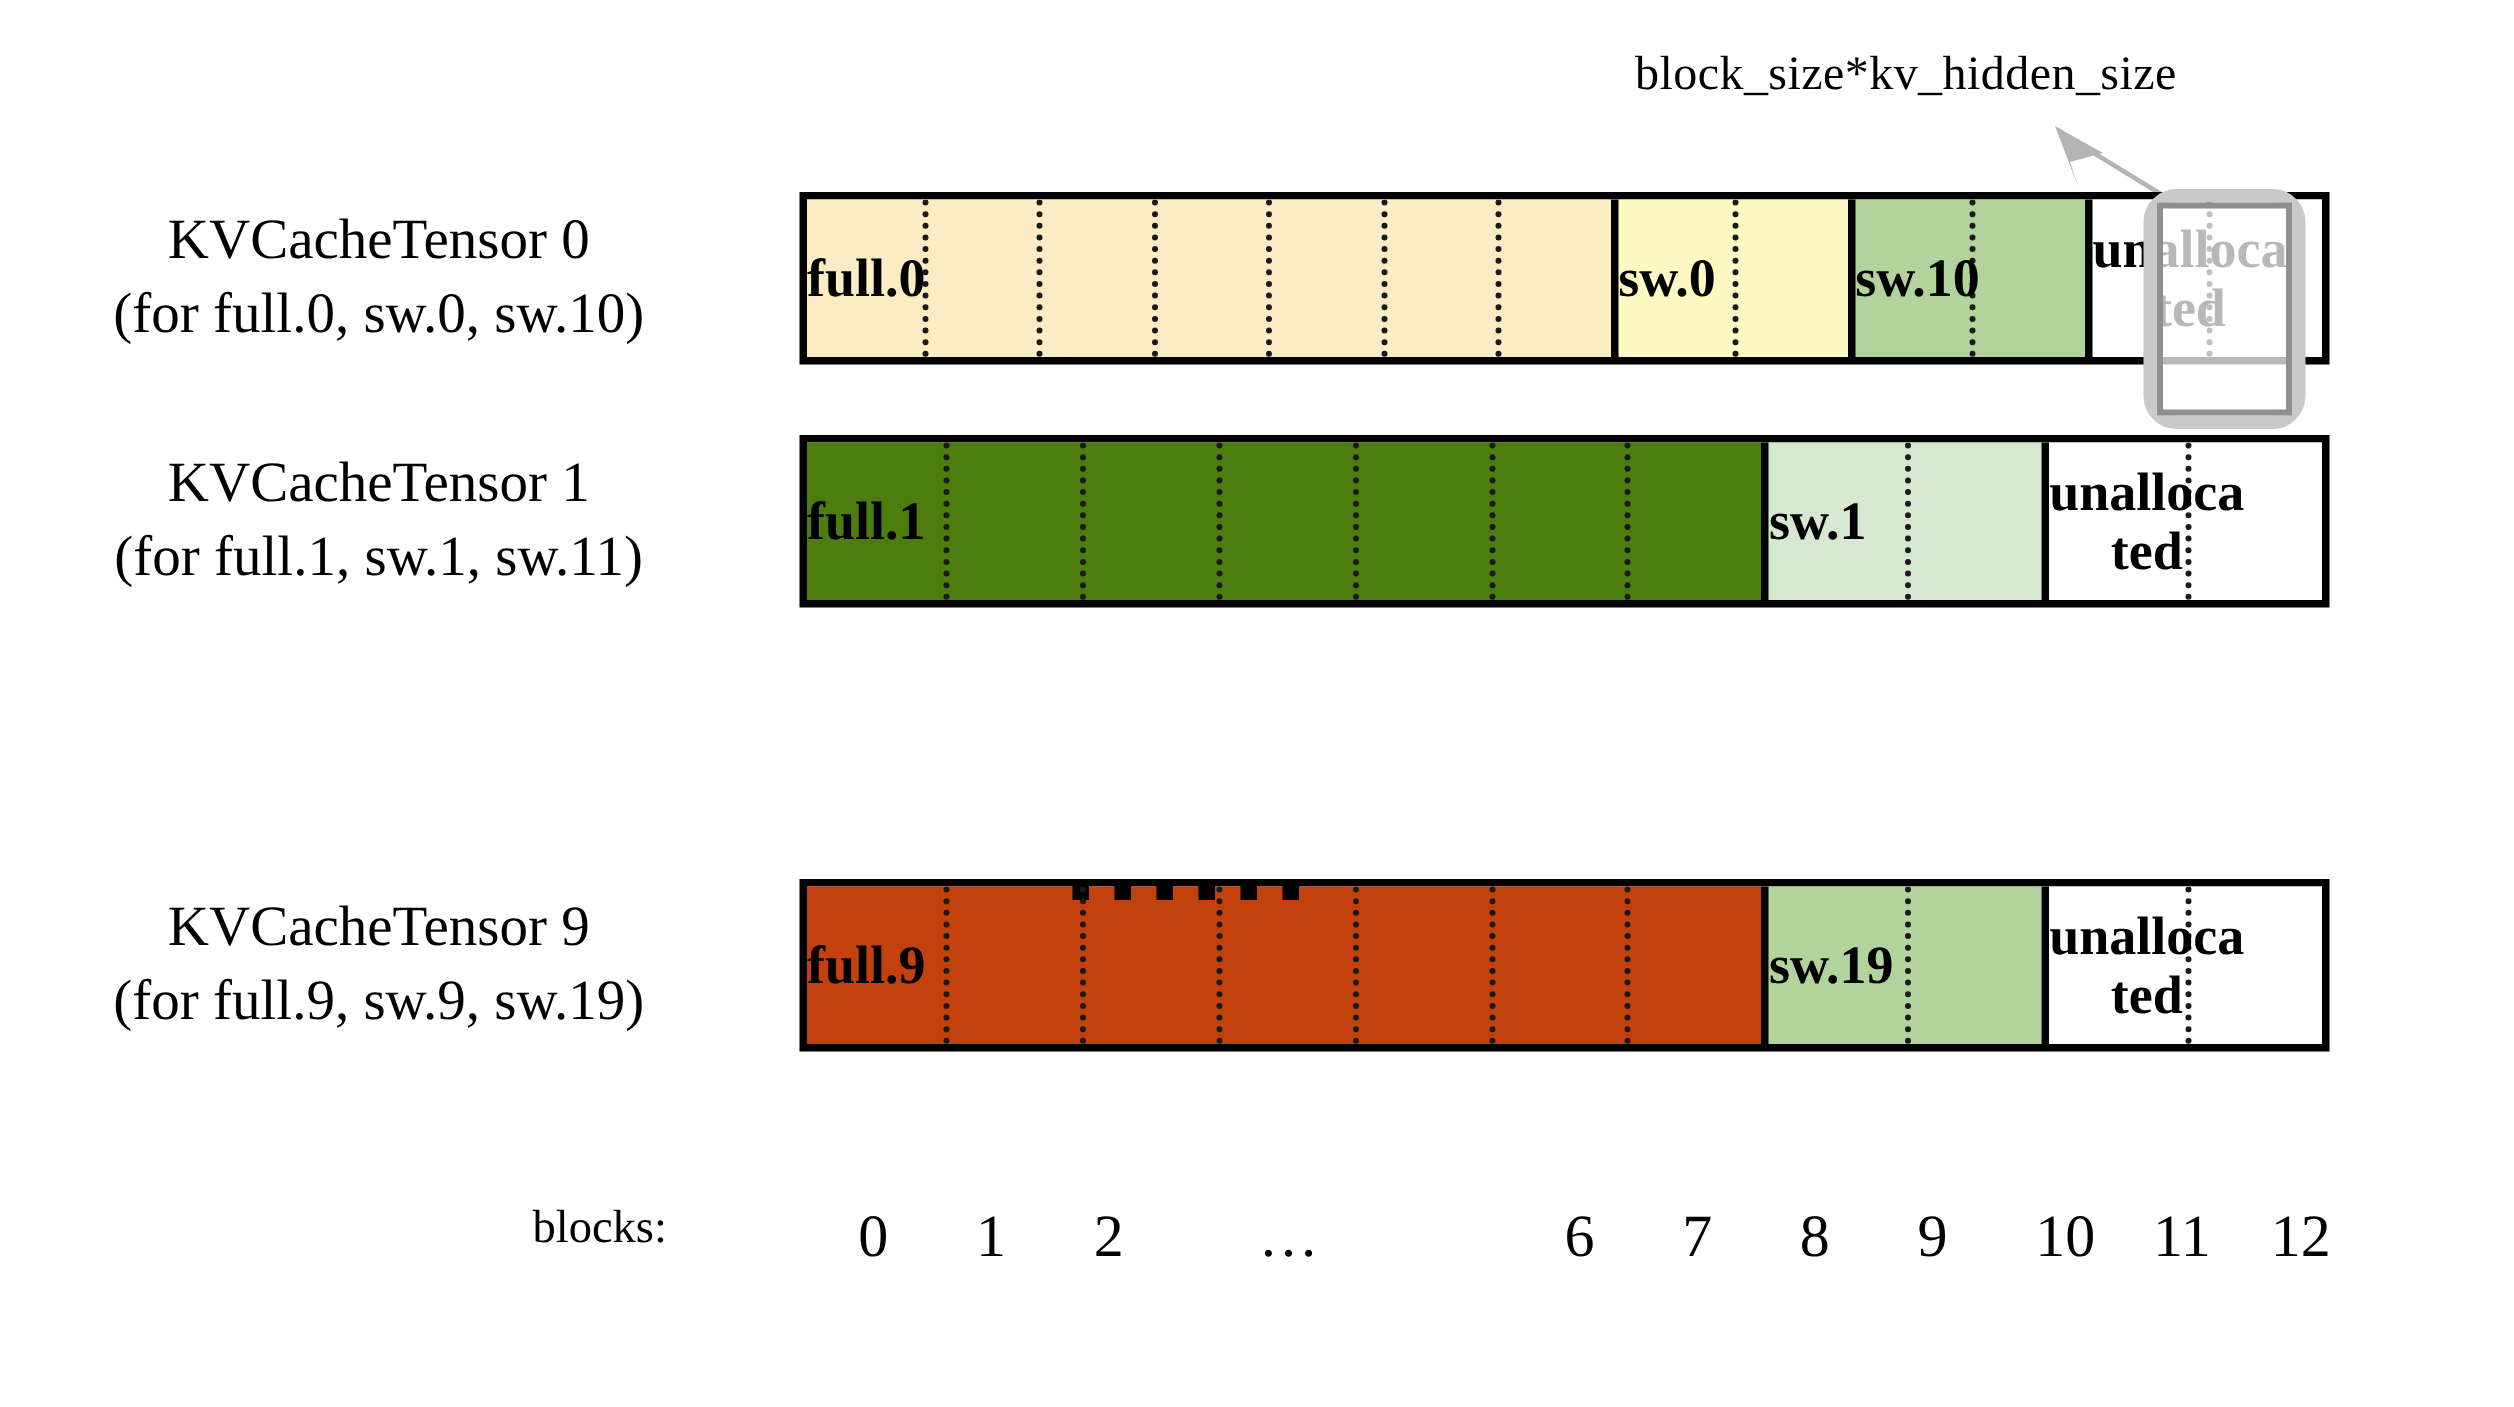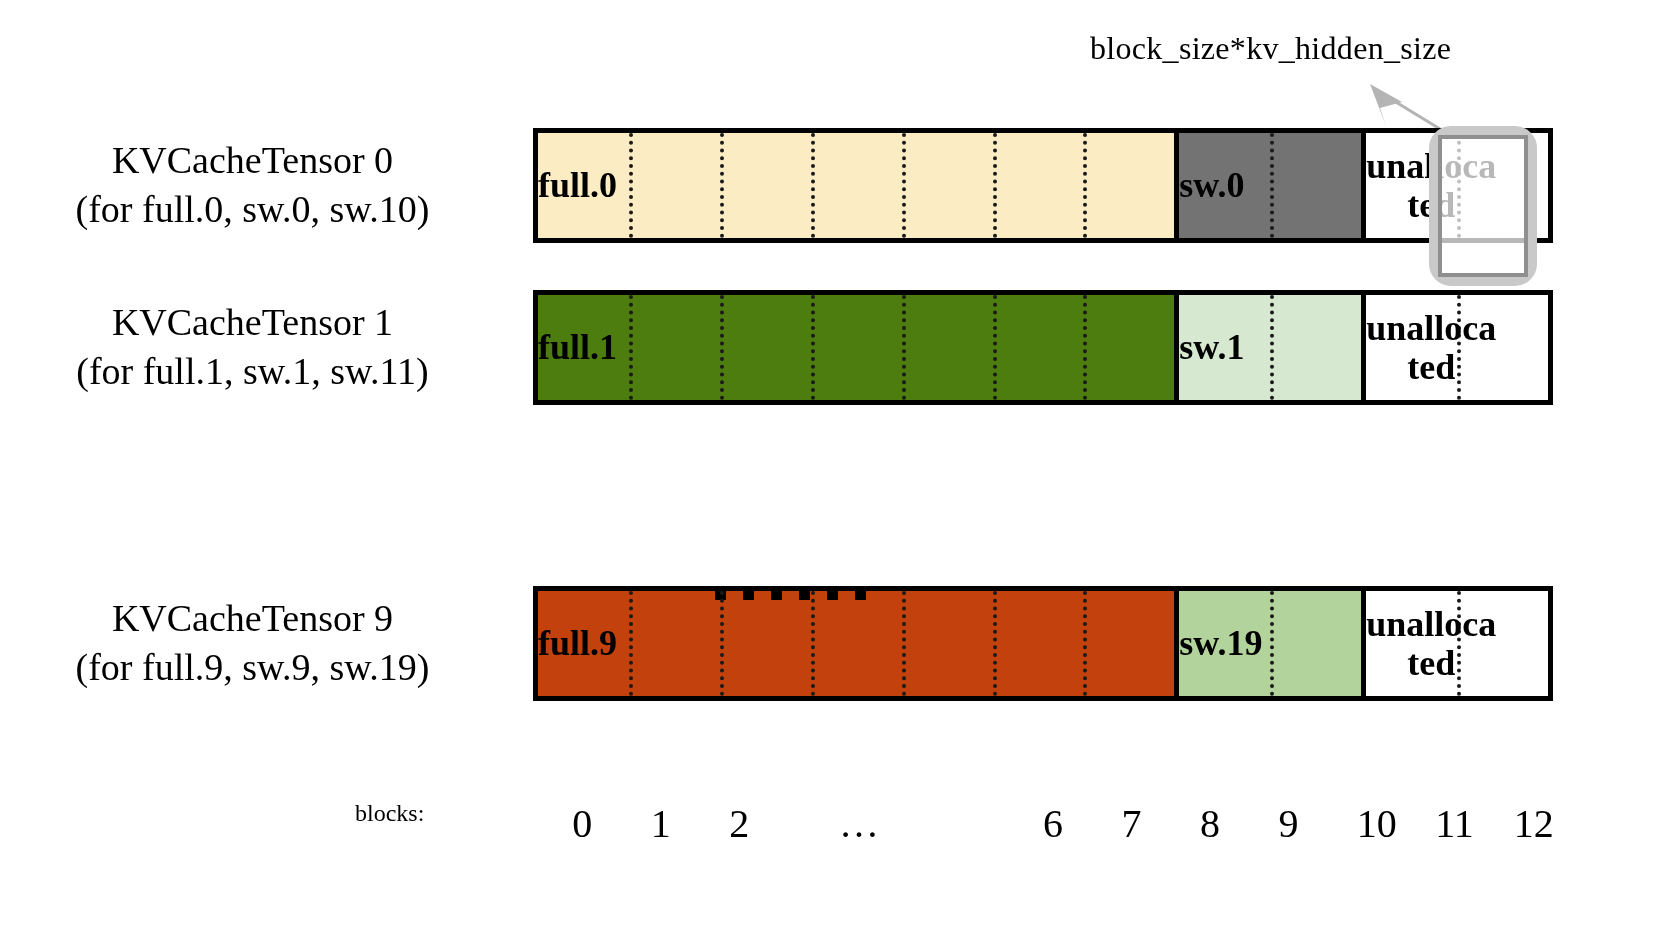--- a/index.html
+++ b/index.html
@@ -157,21 +157,21 @@
     position: absolute;
     left: 0;
     top: 800px;
     width: 1676px;
     height: 70px;
   }
   #axis-title {
     position: absolute;
     left: 355px;
     top: 0;
-    font-size: 24px;
+    font-size: 31px;
     color: #000000;
   }
   .axis-tick {
     position: absolute;
     top: 0;
     width: 0;
     text-align: center;
     font-size: 40px;
     color: #000000;
     white-space: nowrap;
@@ -203,25 +203,31 @@
           <div class="block-divs">
             <i style="left: 14.2857%;"></i>
             <i style="left: 28.5714%;"></i>
             <i style="left: 42.8571%;"></i>
             <i style="left: 57.1429%;"></i>
             <i style="left: 71.4286%;"></i>
             <i style="left: 85.7143%;"></i>
           </div>
           <div class="seg-label">full.0</div>
         </div>
-        <div class="seg" style="flex: 2 0 0px; background: #737373;">
+        <div class="seg" style="flex: 2 0 0px; background: #fef9c3;">
           <div class="block-divs">
             <i style="left: 50%;"></i>
           </div>
           <div class="seg-label">sw.0</div>
+        </div>
+        <div class="seg" style="flex: 2 0 0px; background: rgb(179, 211, 156);">
+          <div class="block-divs">
+            <i style="left: 50%;"></i>
+          </div>
+          <div class="seg-label">sw.10</div>
         </div>
         <div class="seg" style="flex: 2 0 0px; background: rgb(255, 255, 255);">
           <div class="block-divs">
             <i style="left: 50%;"></i>
           </div>
           <div class="seg-label">unalloca<br>ted</div>
         </div>
       </div>
     </div>
     <div class="tensor-row" style="top: 272px;">

